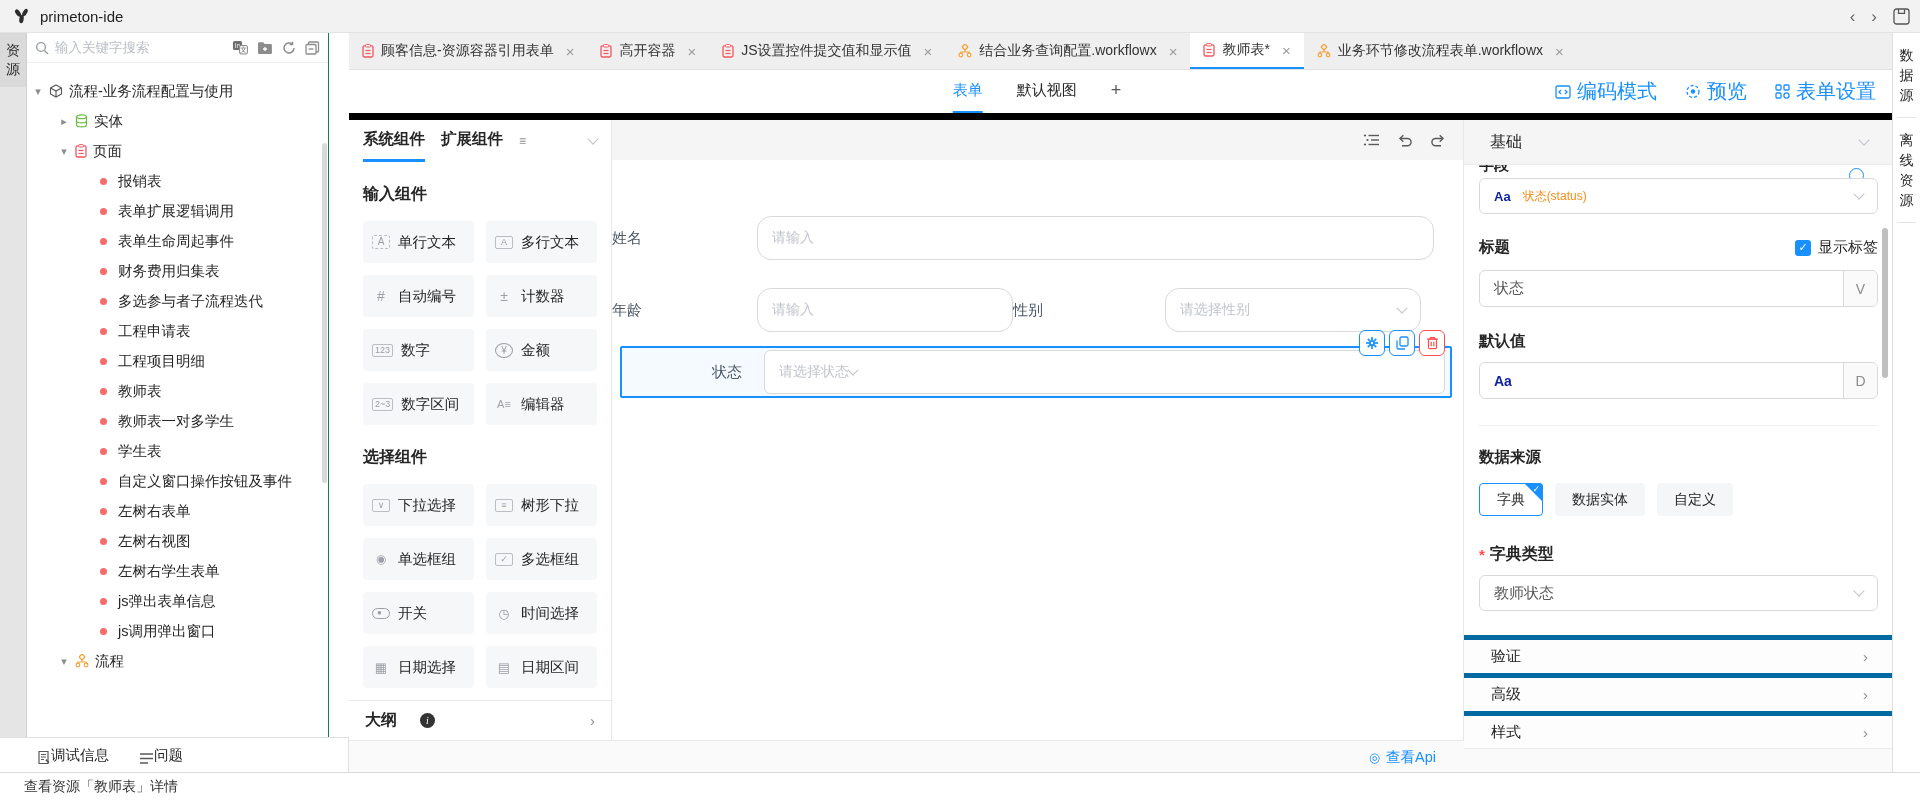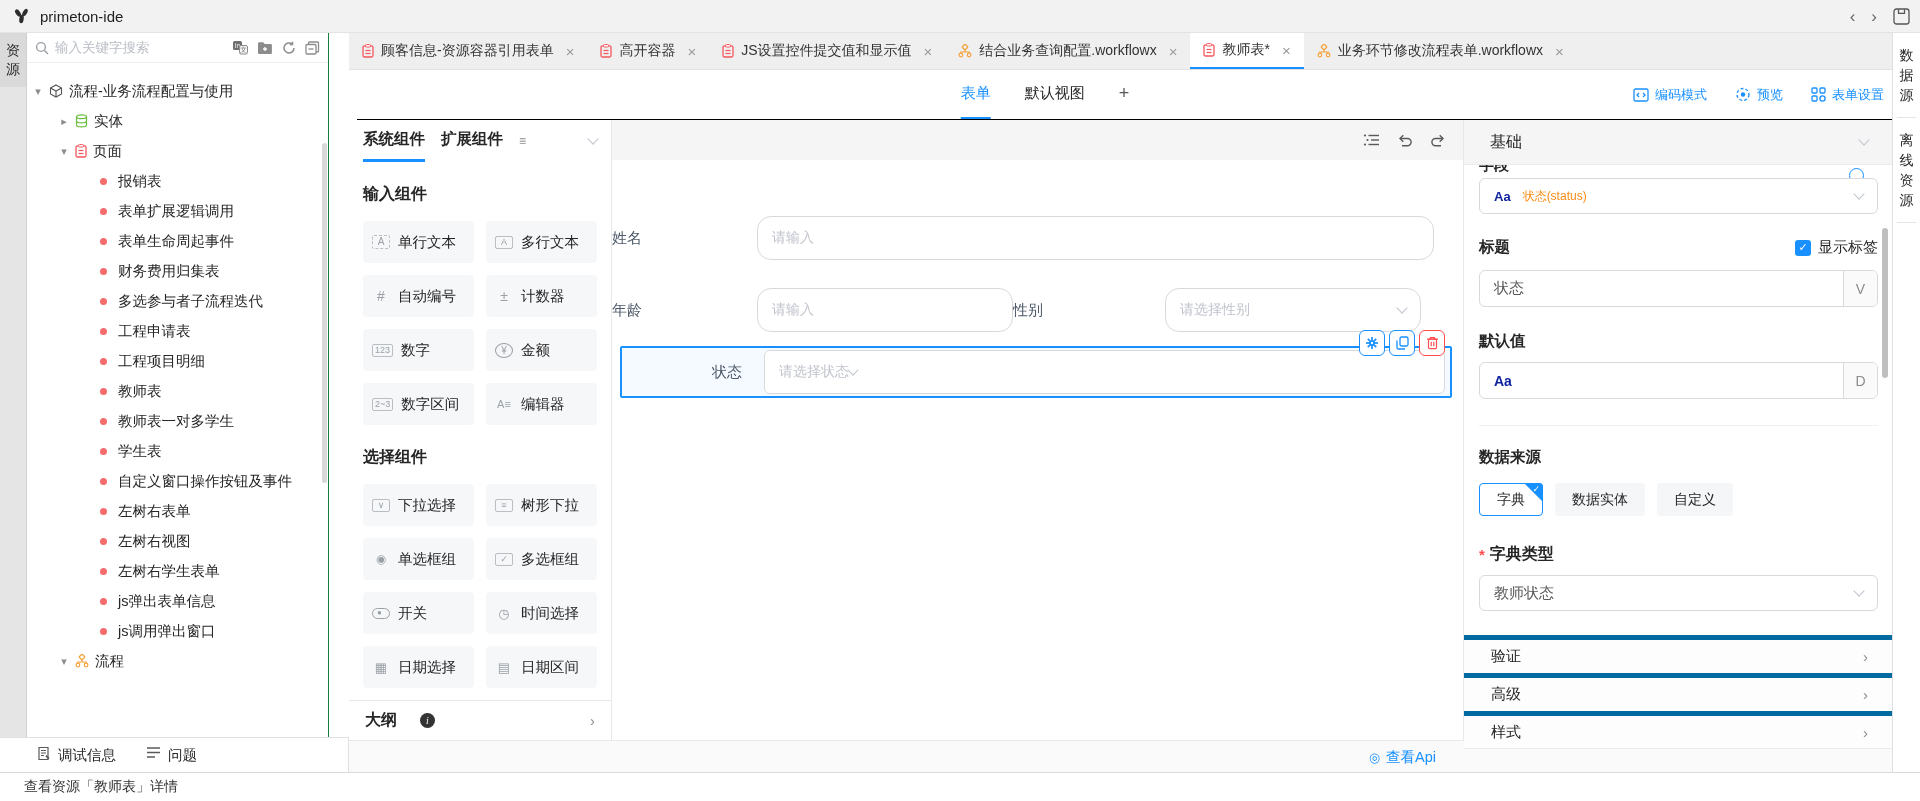--- a/index.html
+++ b/index.html
@@ -36,43 +36,43 @@
 .lvl0{padding-left:5px}
 .lvl1{padding-left:31px}
 .leaf{padding-left:73px}
 .dot{width:7px;height:7px;border-radius:50%;background:#f56c6c;margin-right:11px;flex:0 0 auto}
 #tree-scrollbar{position:absolute;right:1px;top:80px;width:5px;height:340px;background:#d9d9d9;border-radius:3px}
 
 
 #debug-row{position:absolute;left:0;top:737px;width:349px;height:35px;background:#fff;
   border-top:1px solid #e0e0e0;border-right:1px solid #e0e0e0;display:flex;align-items:center;
   padding-left:36px;gap:30px;font-size:14.5px;color:#262626}
-#debug-row .bitem{display:flex;align-items:flex-start;gap:7px}
+#debug-row .bitem{display:flex;align-items:flex-end;}
 #footer-strip{position:absolute;left:349px;top:740px;width:1543px;height:32px;background:#fafafa;
   border-top:1px solid #e8e8e8}
 #statusbar{position:absolute;left:0;top:772px;width:1920px;height:29px;background:#fff;
   border-top:1px solid #d9d9d9;display:flex;align-items:center;padding-left:24px;font-size:14px;color:#333}
 
 
 #tabstrip{position:absolute;left:349px;top:33px;width:1543px;height:37px;background:#efefef;
   border-bottom:1px solid #e2e2e2;display:flex;align-items:stretch}
 .etab{display:flex;align-items:center;padding:0 13px;gap:7px;font-size:14px;color:#333;cursor:default}
 .etab .close{color:#9a9a9a;font-size:15px;margin-left:5px;line-height:1}
 .etab.active{background:#fff;border-bottom:2px solid #1890ff}
 
 
-#header-row{position:absolute;left:357px;top:70px;width:1543px;height:50px;background:#fff;
-  border-bottom:1px solid #000000}
+#header-row{position:absolute;left:349px;top:70px;width:1543px;height:50px;background:#fff;
+  border-bottom:7px solid #000000}
 .view-tabs{position:absolute;left:688px;top:0;height:100%;transform:translateX(-50%);
   display:flex;gap:34px;align-items:stretch}
 .vtab{display:flex;align-items:center;font-size:15px;color:#262626;border-bottom:2px solid transparent;cursor:default}
 .vtab.active{color:#1890ff;border-bottom-color:#1890ff}
 .vtab.add{font-size:18px;color:#595959}
 .hdr-tools{position:absolute;right:16px;top:0;height:100%;display:flex;gap:28px;align-items:center}
-.htool{display:flex;align-items:center;gap:6px;color:#1890ff;font-size:13px;cursor:default}
+.htool{display:flex;align-items:center;gap:6px;color:#1890ff;font-size:20px;cursor:default}
 
 
 #palette{position:absolute;left:349px;top:120px;width:263px;height:620px;background:#fff;
   border-right:1px solid #e8e8e8}
 .pal-tabs{height:42px;display:flex;align-items:center;padding:0 14px;gap:16px}
 .ptab{font-size:15.5px;font-weight:700;color:#262626;height:100%;display:flex;align-items:center;
   border-bottom:3px solid transparent;cursor:default}
 .ptab.active{border-bottom-color:#1890ff}
 .pal-menu-icon{color:#8c8c8c;font-size:12px}
 .pal-chev{margin-left:auto}

